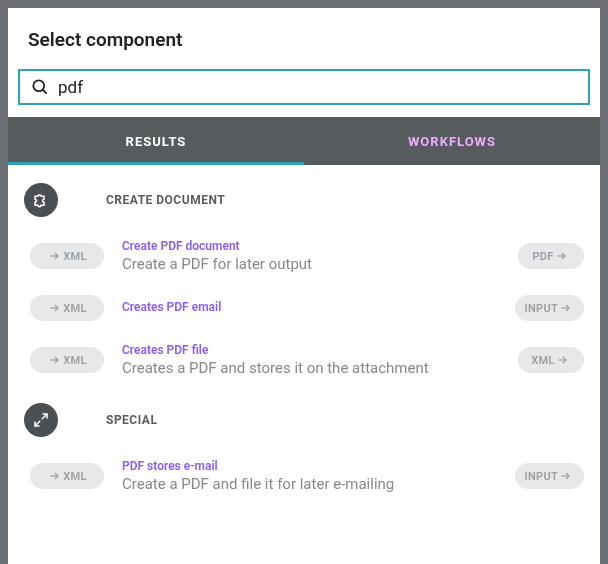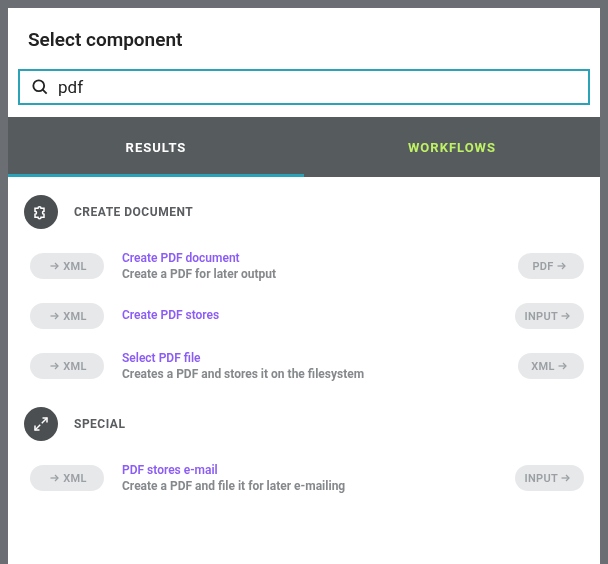--- a/index.html
+++ b/index.html
@@ -41,31 +41,31 @@
       outline: none;
       font-size: 17px;
       color: #222;
       flex: 1;
       margin-left: 8px;
       font-family: inherit;
     }
     .tabs {
       display: flex;
       background: #565b5e;
-      height: 60px;
+      height: 48px;
     }
     .tab {
       flex: 1;
       display: flex;
       align-items: center;
       justify-content: center;
       font-size: 13px;
       font-weight: 700;
       letter-spacing: 1px;
-      color: #bef264;
+      color: #f0abfc;
       cursor: pointer;
       position: relative;
     }
     .tab.active {
       color: #fff;
     }
     .tab.active::after {
       content: "";
       position: absolute;
       left: 0; right: 0; bottom: 0;
@@ -77,20 +77,21 @@
       overflow-y: auto;
       flex: 1;
     }
     .group {
       margin-bottom: 12px;
     }
     .group-header {
       display: flex;
       align-items: center;
       margin-bottom: 14px;
+      gap: 32px;
     }
     .group-icon {
       width: 34px;
       height: 34px;
       border-radius: 50%;
       background: #4c4f52;
       display: flex;
       align-items: center;
       justify-content: center;
       margin-right: 16px;
@@ -128,23 +129,22 @@
       padding: 0 18px;
       min-width: 0;
     }
     .item-title {
       font-size: 12px;
       font-weight: 600;
       color: #8b5cf6;
       margin-bottom: 2px;
     }
     .item-desc {
-      font-size: 12px;
+      font-size: 15px;
       color: #86898c;
-      font-weight: bold;
     }
   </style>
 </head>
 <body>
 
 <div class="dialog">
 
   <div class="header">
     <div class="title">Select component</div>
   </div>
@@ -211,21 +211,21 @@
         <span class="badge badge-left">
           <span class="arr">
             <svg width="12" height="12" viewBox="0 0 24 24" fill="none" stroke="#9b9fa3" stroke-width="2.5">
                 <line x1="3" y1="12" x2="17" y2="12"></line>
                 <polyline points="12 6 18 12 12 18"></polyline>
               </svg>
           </span>
           <span>XML</span>
         </span>
         <div class="item-body">
-          <div class="item-title">Create PDF stores</div>
+          <div class="item-title">Creates PDF email</div>
         </div>
         <span class="badge badge-right">
           <span>INPUT</span>
           <span class="arr">
             <svg width="12" height="12" viewBox="0 0 24 24" fill="none" stroke="#9b9fa3" stroke-width="2.5">
                 <line x1="3" y1="12" x2="17" y2="12"></line>
                 <polyline points="12 6 18 12 12 18"></polyline>
               </svg>
           </span>
         </span>
@@ -235,22 +235,22 @@
         <span class="badge badge-left">
           <span class="arr">
             <svg width="12" height="12" viewBox="0 0 24 24" fill="none" stroke="#9b9fa3" stroke-width="2.5">
                 <line x1="3" y1="12" x2="17" y2="12"></line>
                 <polyline points="12 6 18 12 12 18"></polyline>
               </svg>
           </span>
           <span>XML</span>
         </span>
         <div class="item-body">
-          <div class="item-title">Select PDF file</div>
-          <div class="item-desc">Creates a PDF and stores it on the filesystem</div>
+          <div class="item-title">Creates PDF file</div>
+          <div class="item-desc">Creates a PDF and stores it on the attachment</div>
         </div>
         <span class="badge badge-right">
           <span>XML</span>
           <span class="arr">
             <svg width="12" height="12" viewBox="0 0 24 24" fill="none" stroke="#9b9fa3" stroke-width="2.5">
                 <line x1="3" y1="12" x2="17" y2="12"></line>
                 <polyline points="12 6 18 12 12 18"></polyline>
               </svg>
           </span>
         </span>

